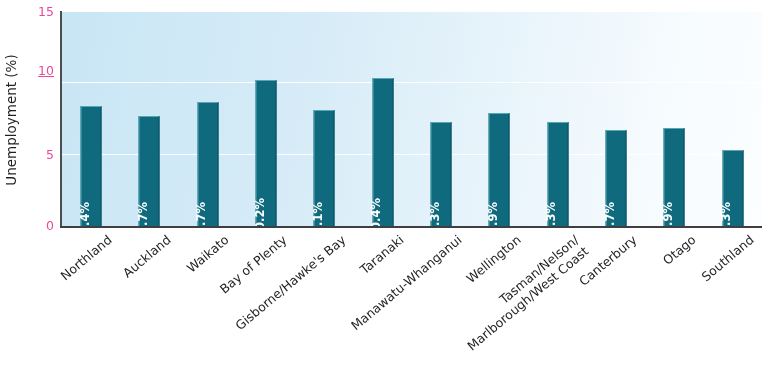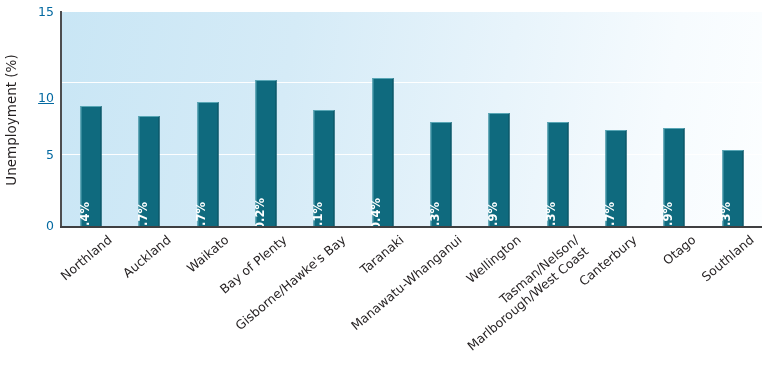--- a/index.html
+++ b/index.html
@@ -115,21 +115,21 @@
     letter-spacing: .1px;
   }
 
   
   .y-tick {
     position: absolute;
     left: 20px;
     width: 34px;
     text-align: right;
     font-size: 12.5px;
-    color: #0369a1;
+    color: #ec4899;
   }
 
   
   .x-labels-layer {
     position: absolute;
     left: 62px;
     top: 232px;
     width: 700px;
     height: 130px;
   }
@@ -148,21 +148,21 @@
 </head>
 <body>
 
 <div id="chart-root">
 
   <div class="y-axis-title">Unemployment (%)</div>
 
   <div class="y-ticks-layer">
       <div class="y-tick" style="top: 218px;">0</div>
       <div class="y-tick" style="top: 146.667px;">5</div>
-      <div class="y-tick" style="top: 90px; text-decoration: underline;">10</div>
+      <div class="y-tick" style="top: 63px; text-decoration: underline;">10</div>
       <div class="y-tick" style="top: 4px;">15</div>
     </div>
 
   <div class="plot-left-rule"></div>
 
   <div class="plot-area">
     <div class="gridlines-layer">
         <div class="gridline" style="bottom: 71.3333px;"></div>
         <div class="gridline" style="bottom: 142.667px;"></div>
       </div>

